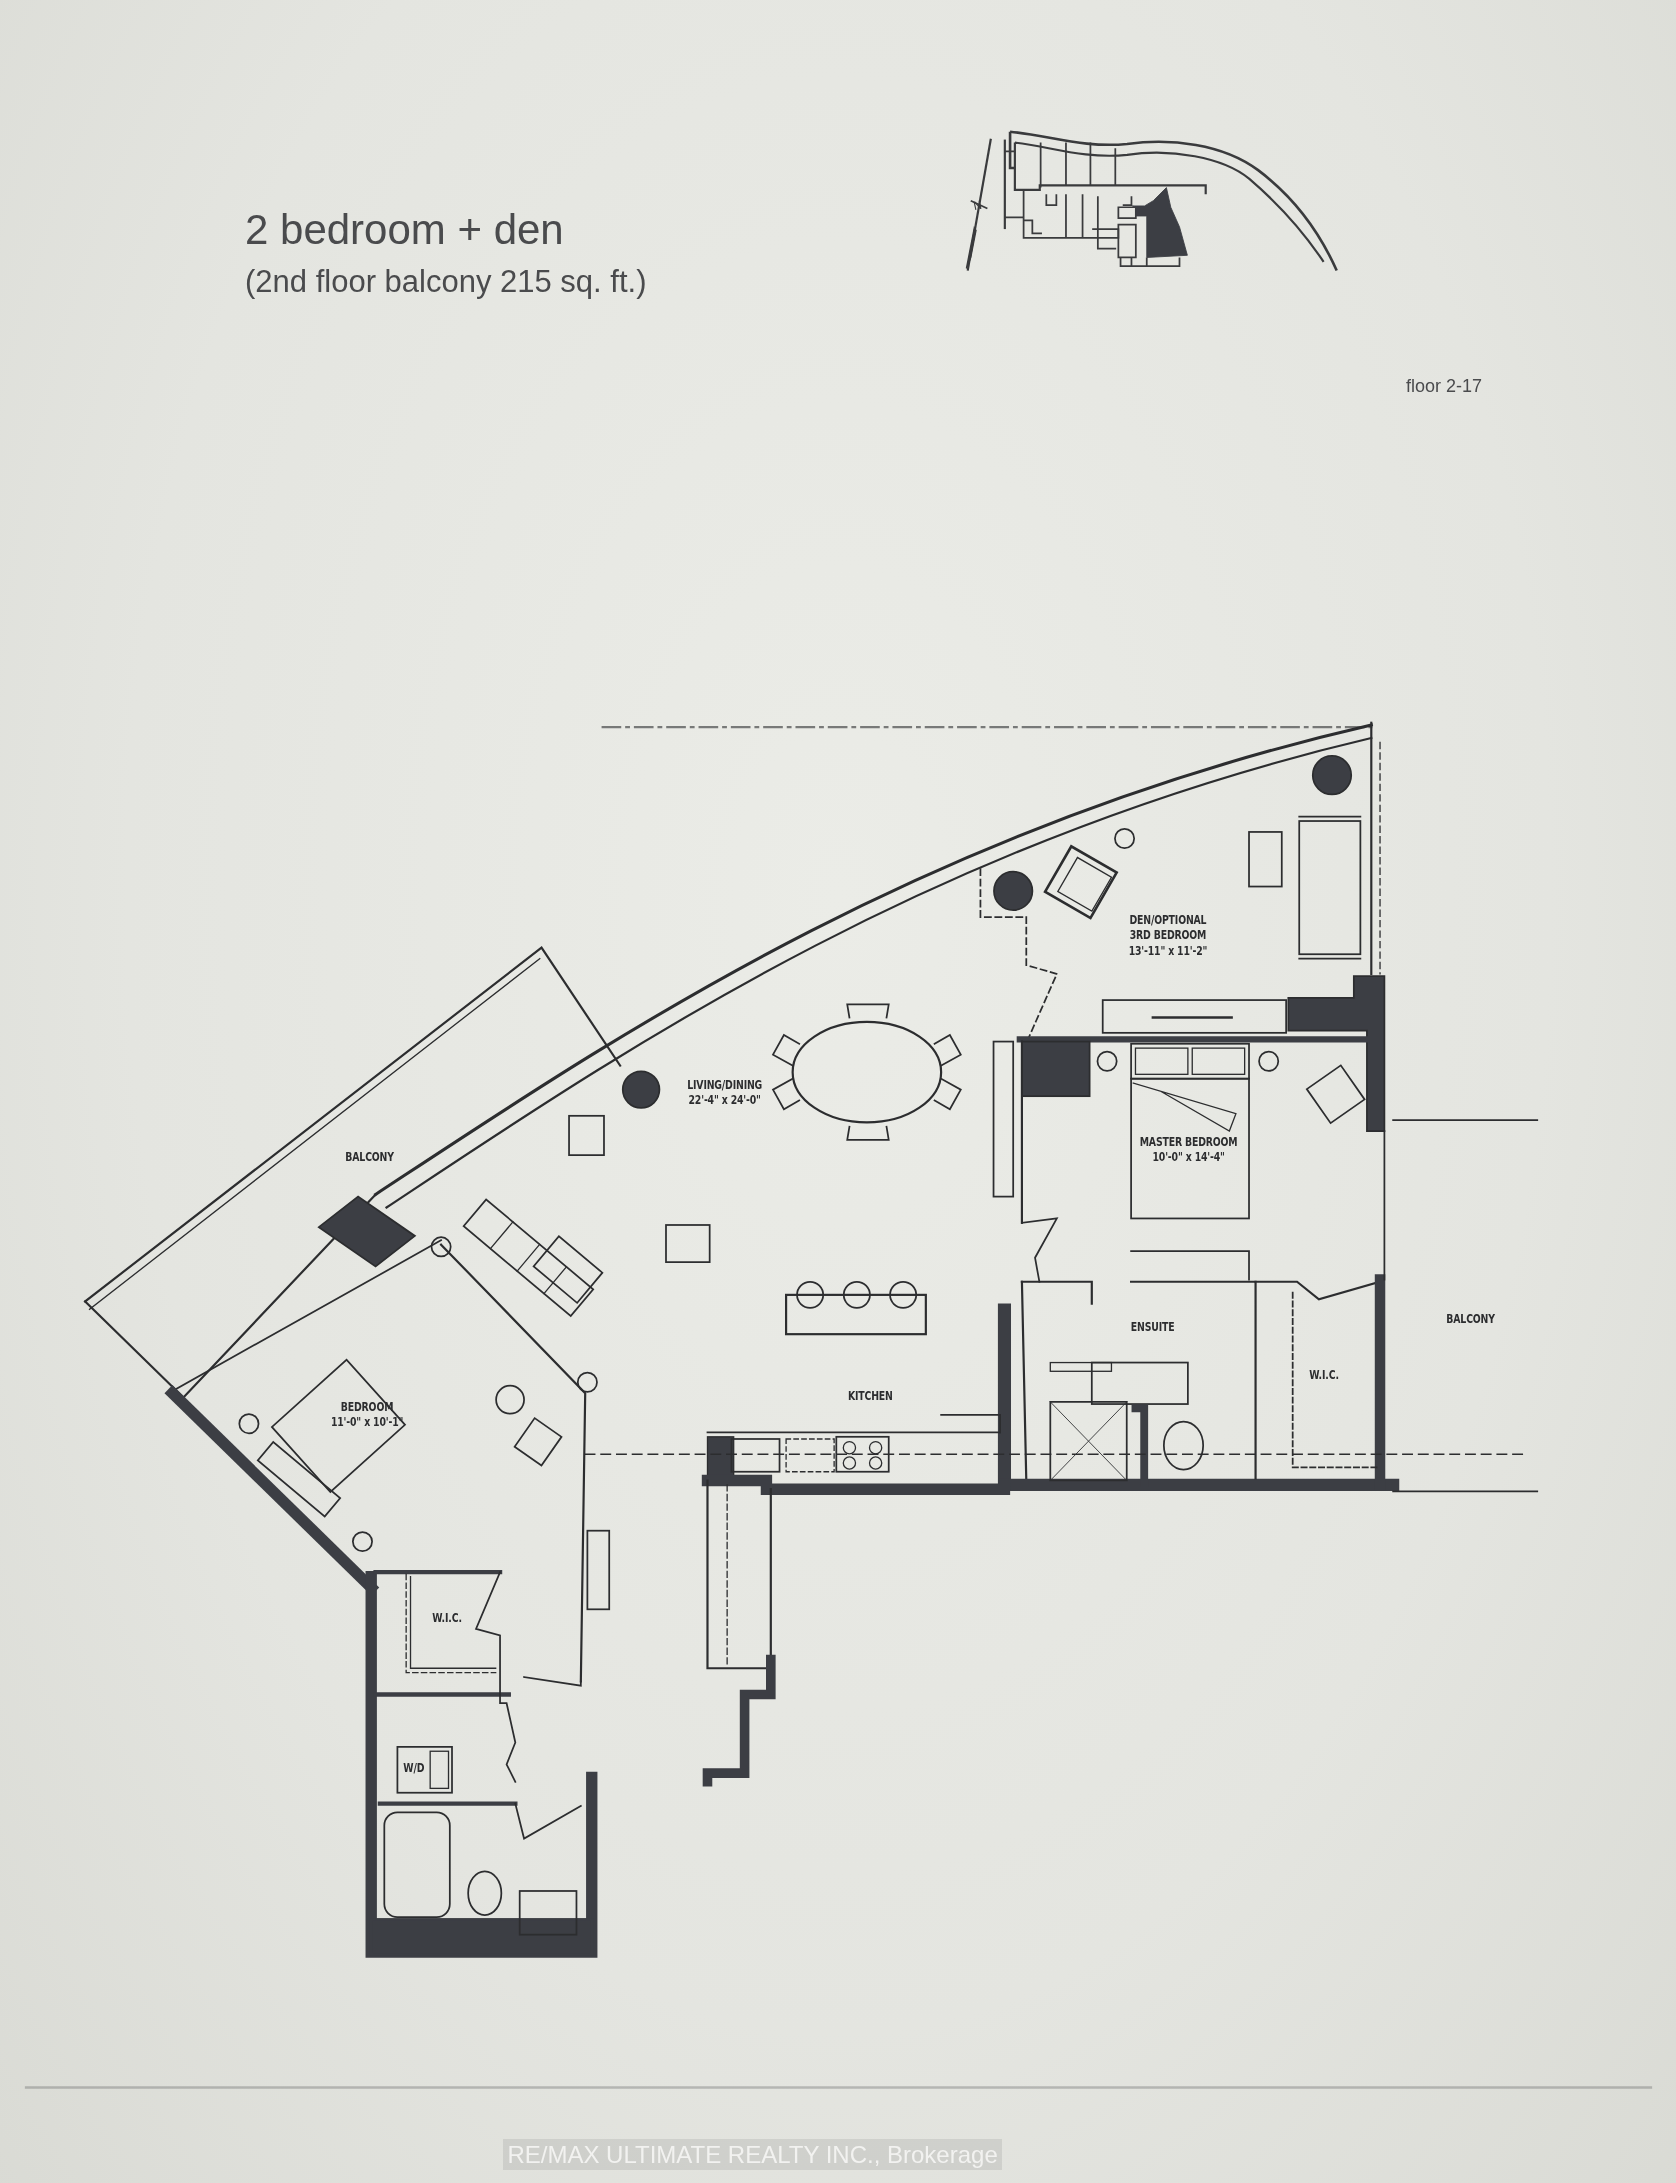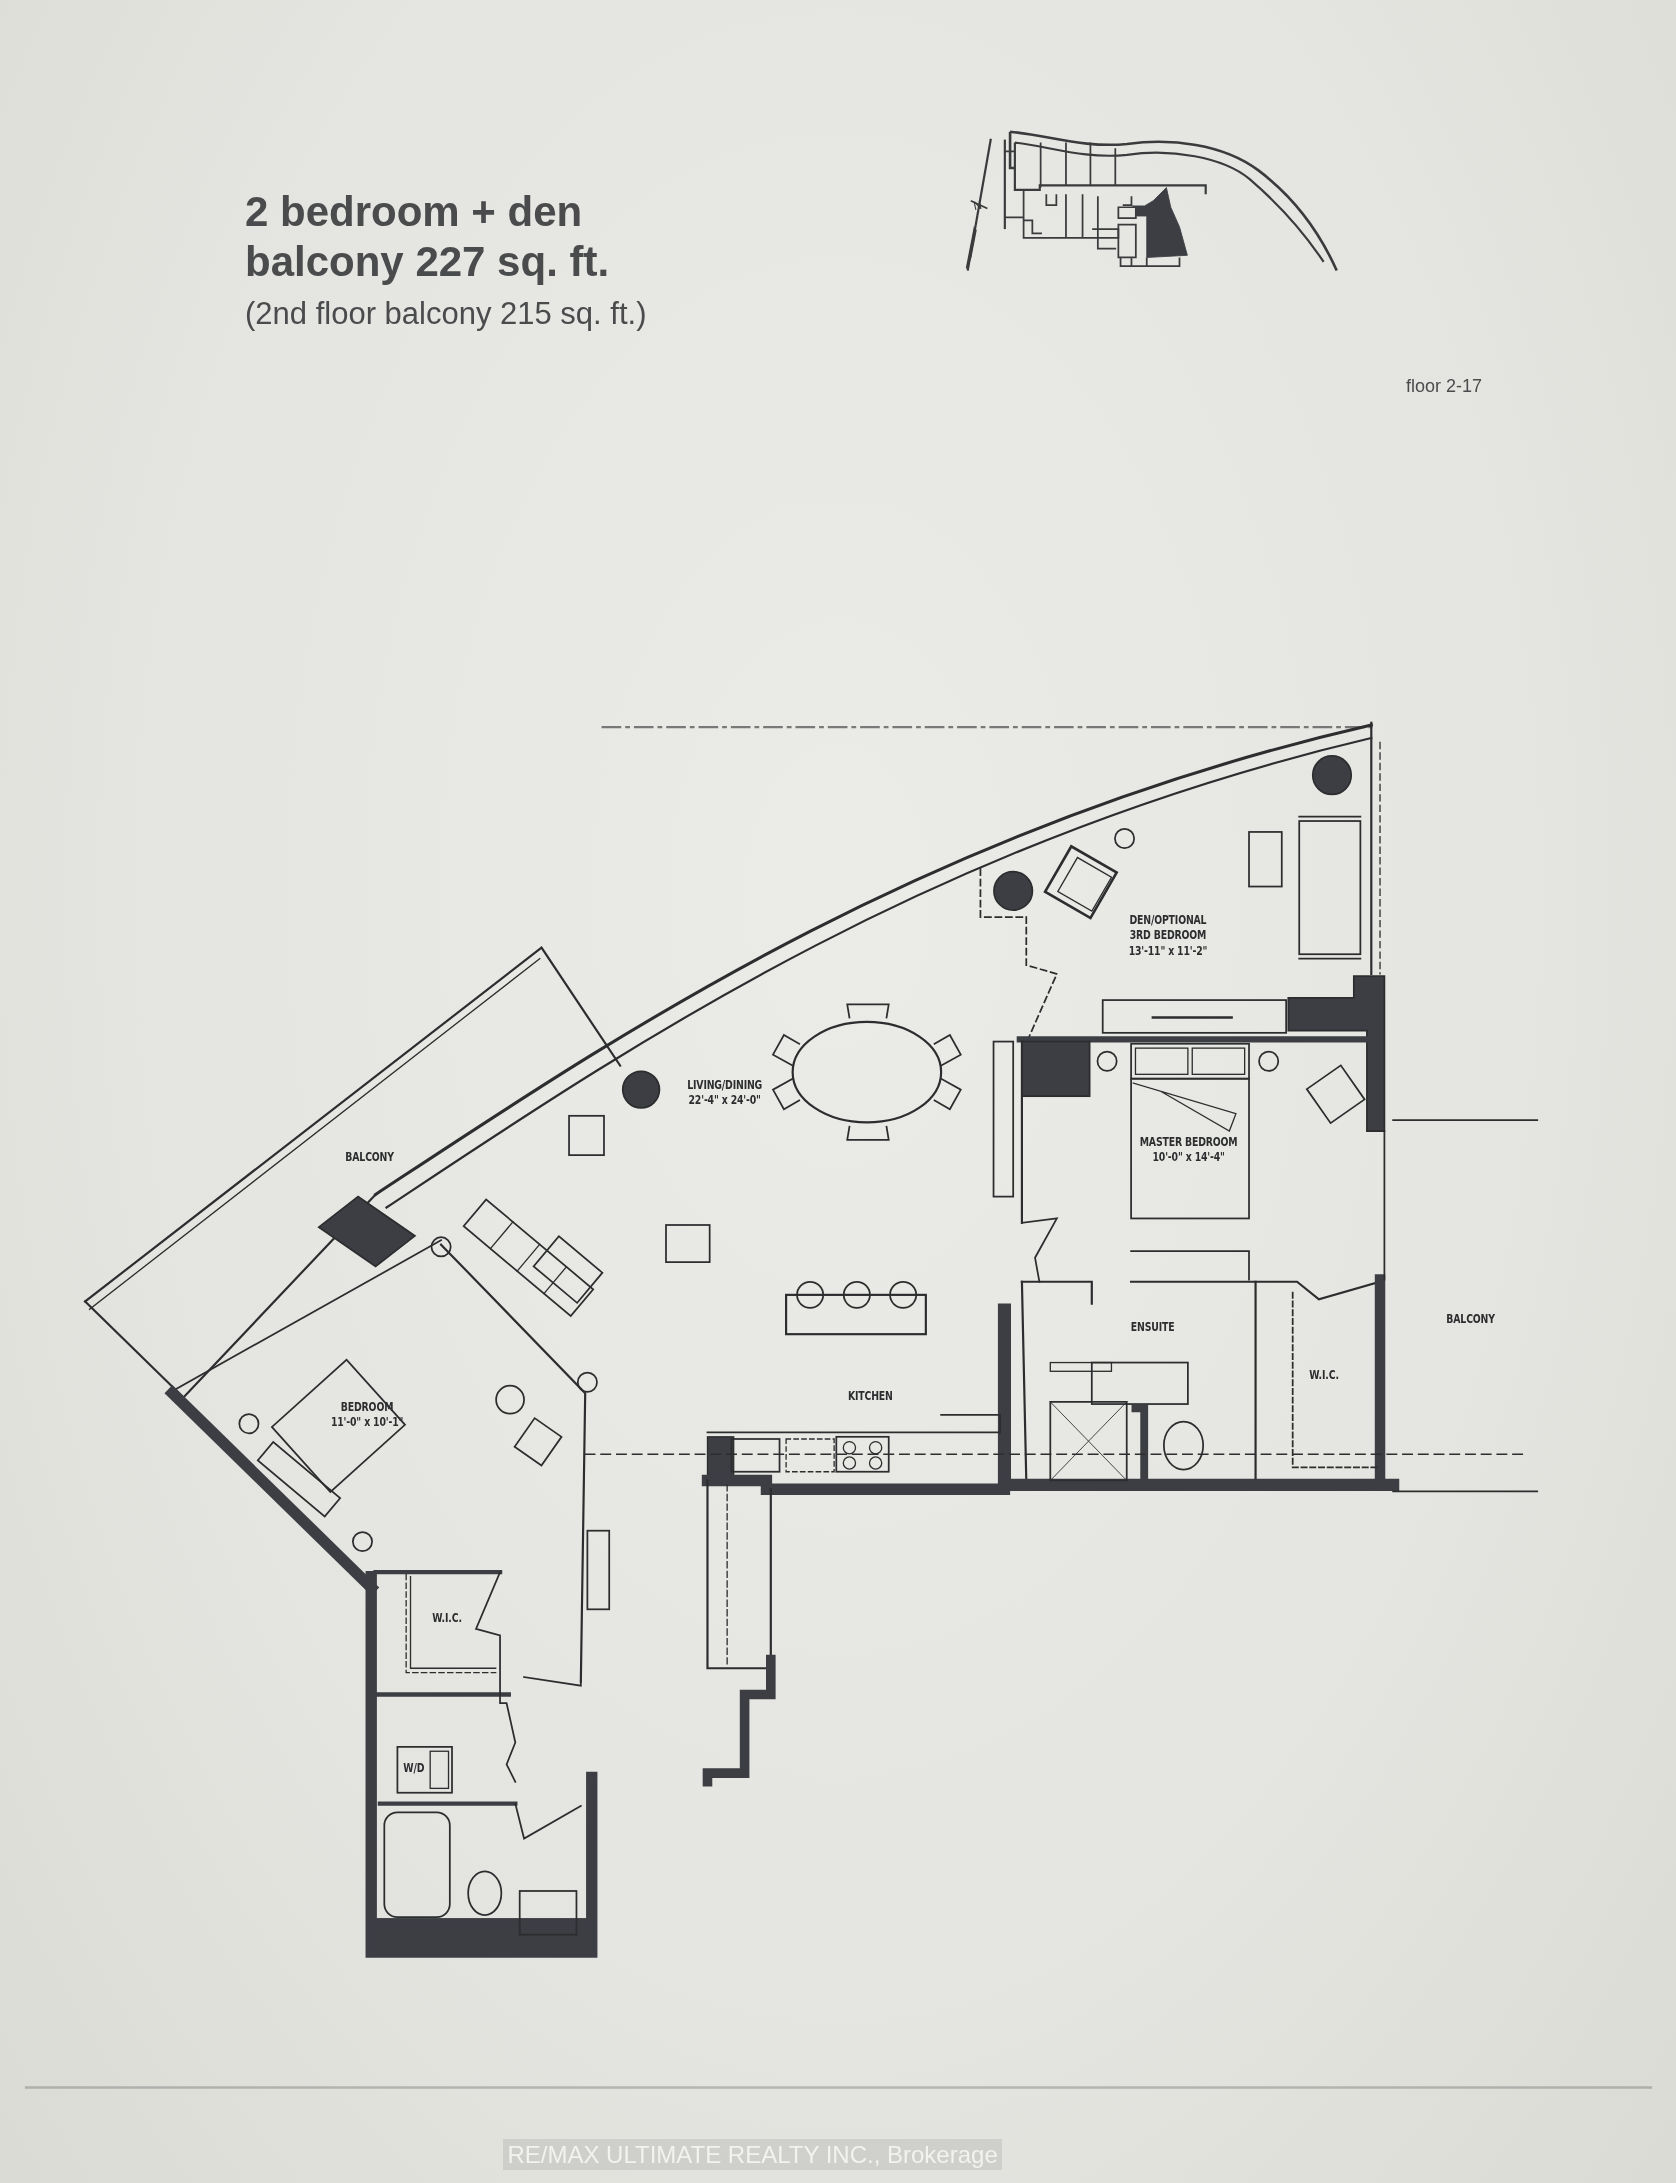--- a/index.html
+++ b/index.html
@@ -9,21 +9,21 @@
     font-family:"Liberation Sans", sans-serif;
     color:#3a3b3d;
     position:relative;
   }
   .page {
     position:absolute; left:0; top:0; width:1677px; height:2236px;
     background: radial-gradient(ellipse at 50% 40%, #ebece7 0%, #e4e5e0 60%, #d9dad4 100%);
   }
   .title-block { position:absolute; left:245px; top:183px; }
   .suite-title { font-size:65px; font-weight:normal; line-height:1; color:#4a4b4d; letter-spacing:-0.9px; }
-  .spec-line { font-size:42px; line-height:1; margin-top:8px; color:#4a4b4d;font-weight:bold; }
+  .spec-line { font-size:42px; line-height:1; margin-top:26px; color:#4a4b4d; }
   .spec-note { font-size:31px; line-height:1; margin-top:15px; color:#4a4b4d; }
   .floor-label { position:absolute; left:1370px; top:376px; font-size:18px; color:#4a4b4d;margin-left:36px; }
   .keyplan { position:absolute; left:961px; top:109px; width:568px; height:262px; }
   .plan { position:absolute; left:0; top:0; width:1677px; height:2236px; }
   .room-label {
     position:absolute; font-family:"DejaVu Sans", sans-serif; font-weight:bold;
     font-size:11.4px; color:#2c2d2f; text-align:center; line-height:1.35;
     transform:scaleX(0.82); transform-origin:center;
     letter-spacing:-0.2px; white-space:nowrap;
   }
@@ -33,21 +33,20 @@
     background:rgba(120,120,120,0.18); padding:1.7px 4.4px;
   }
 </style>
 </head>
 <body>
 
 <div class="page">
 
   <div class="title-block">
     <div class="spec-line">2 bedroom + den</div>
-    <div class="spec-line">balcony 227 sq. ft.</div>
     <div class="spec-note">(2nd floor balcony 215 sq. ft.)</div>
   </div>
 
   <svg class="keyplan" viewBox="0 0 1300 600" fill="none" stroke="#3a3b3d" stroke-width="6">
 
     <g>
       <line x1="68" y1="68" x2="15" y2="370" stroke-width="5"></line>
       <polygon points="30,272 12,365 22,340 34,278" fill="#3a3b3d" stroke="#3a3b3d" stroke-width="3"></polygon>
       <line x1="22" y1="210" x2="60" y2="228" stroke-width="4"></line>
       <text x="30" y="232" font-family="DejaVu Sans, sans-serif" font-size="26" fill="#3a3b3d" stroke="none" transform="rotate(-12 30 232)">N</text>

